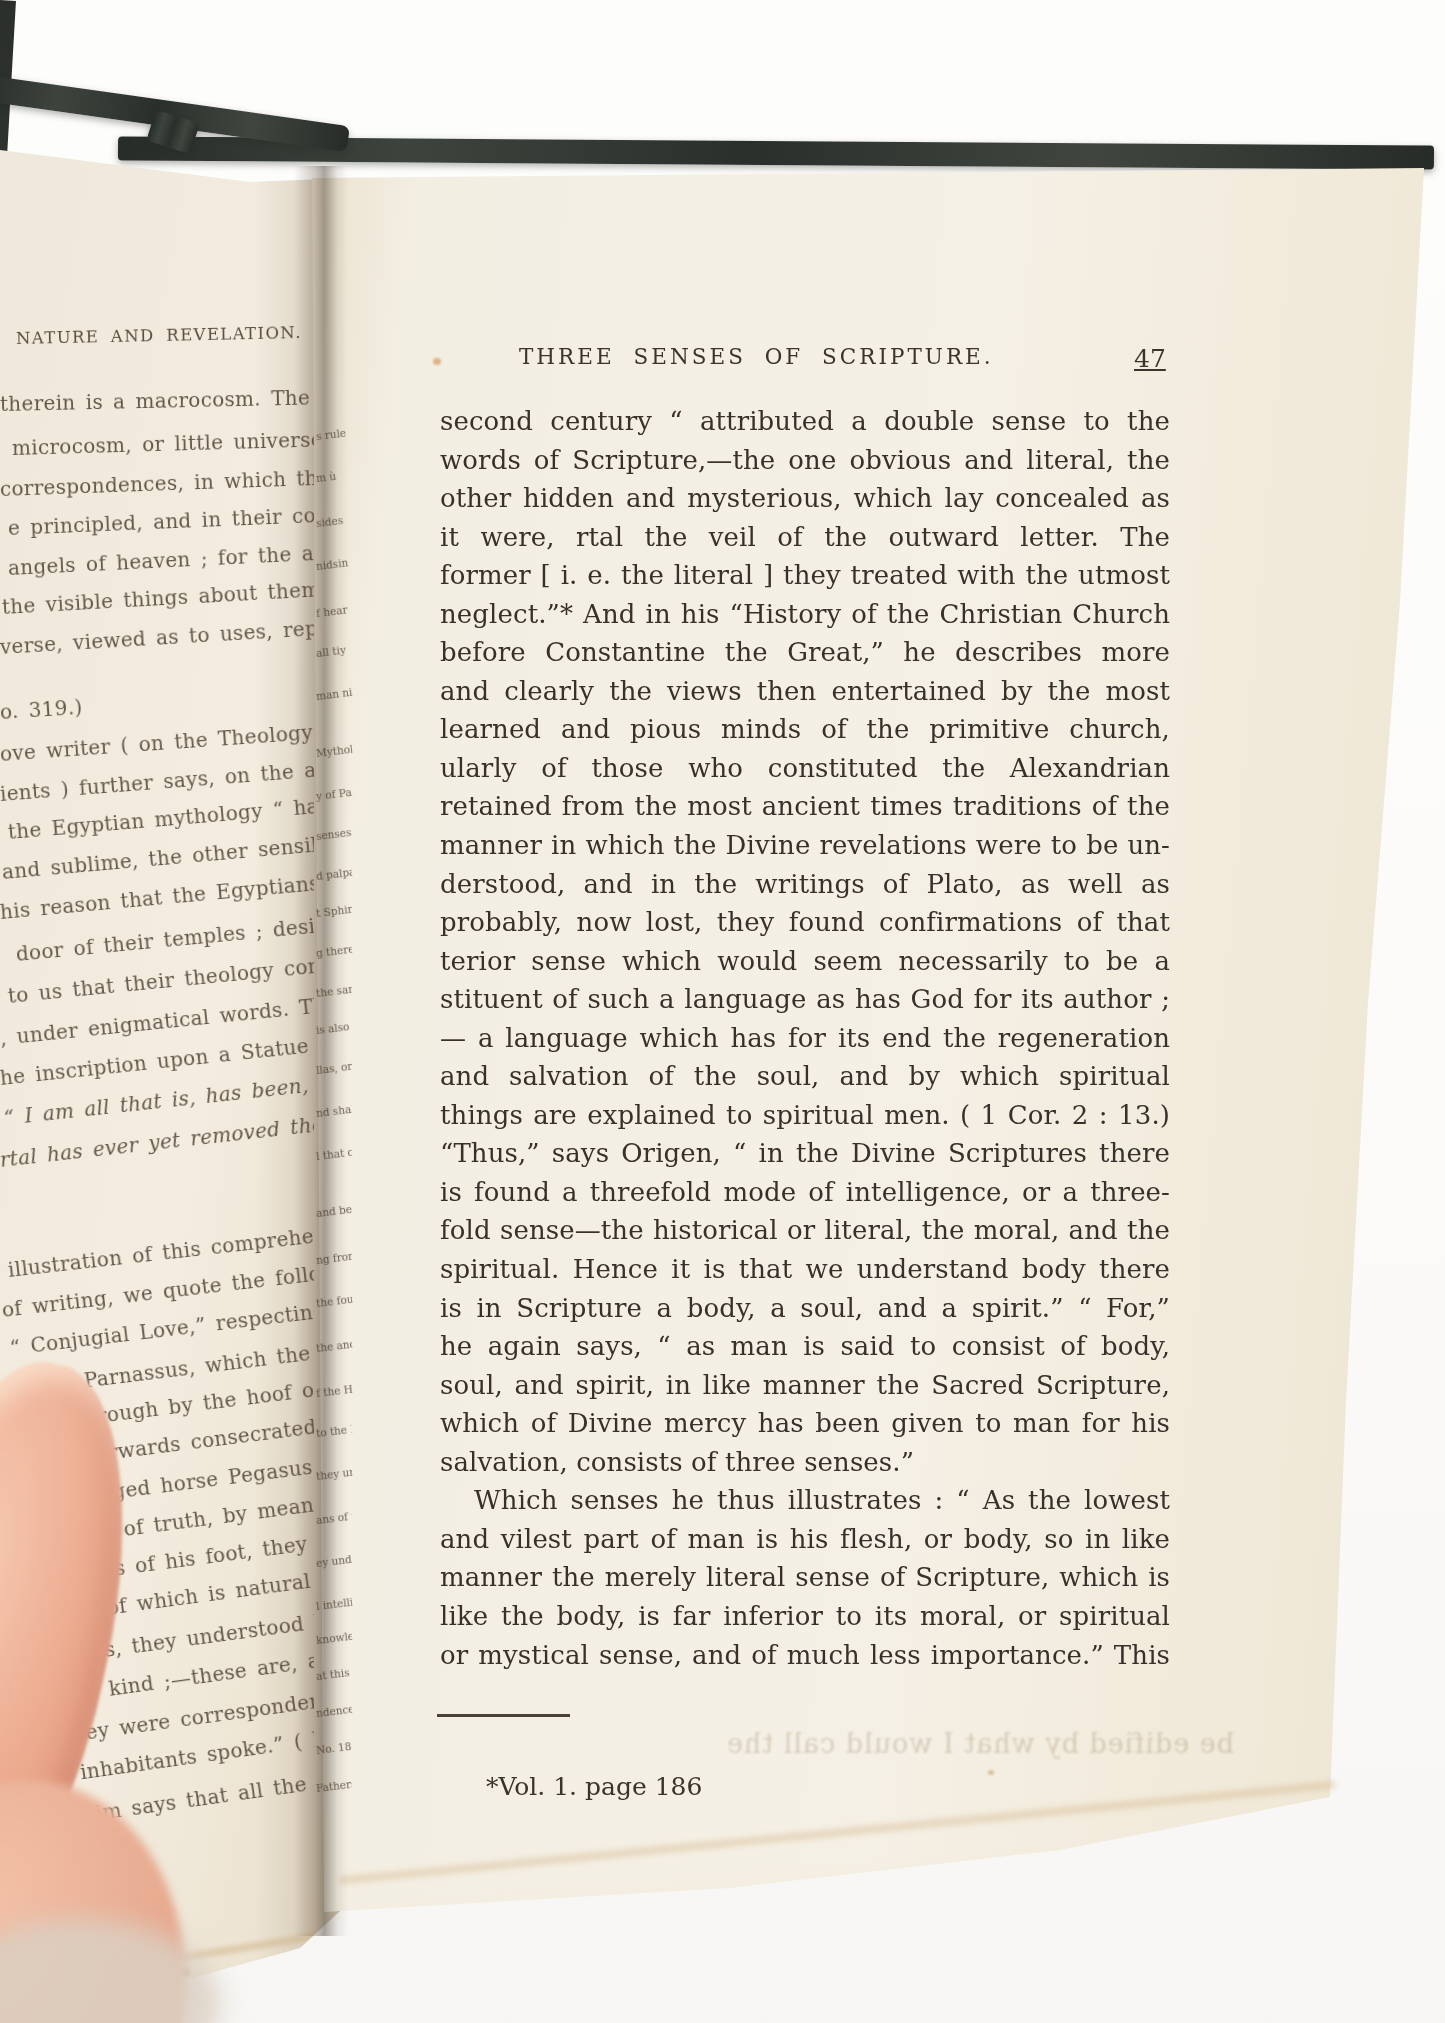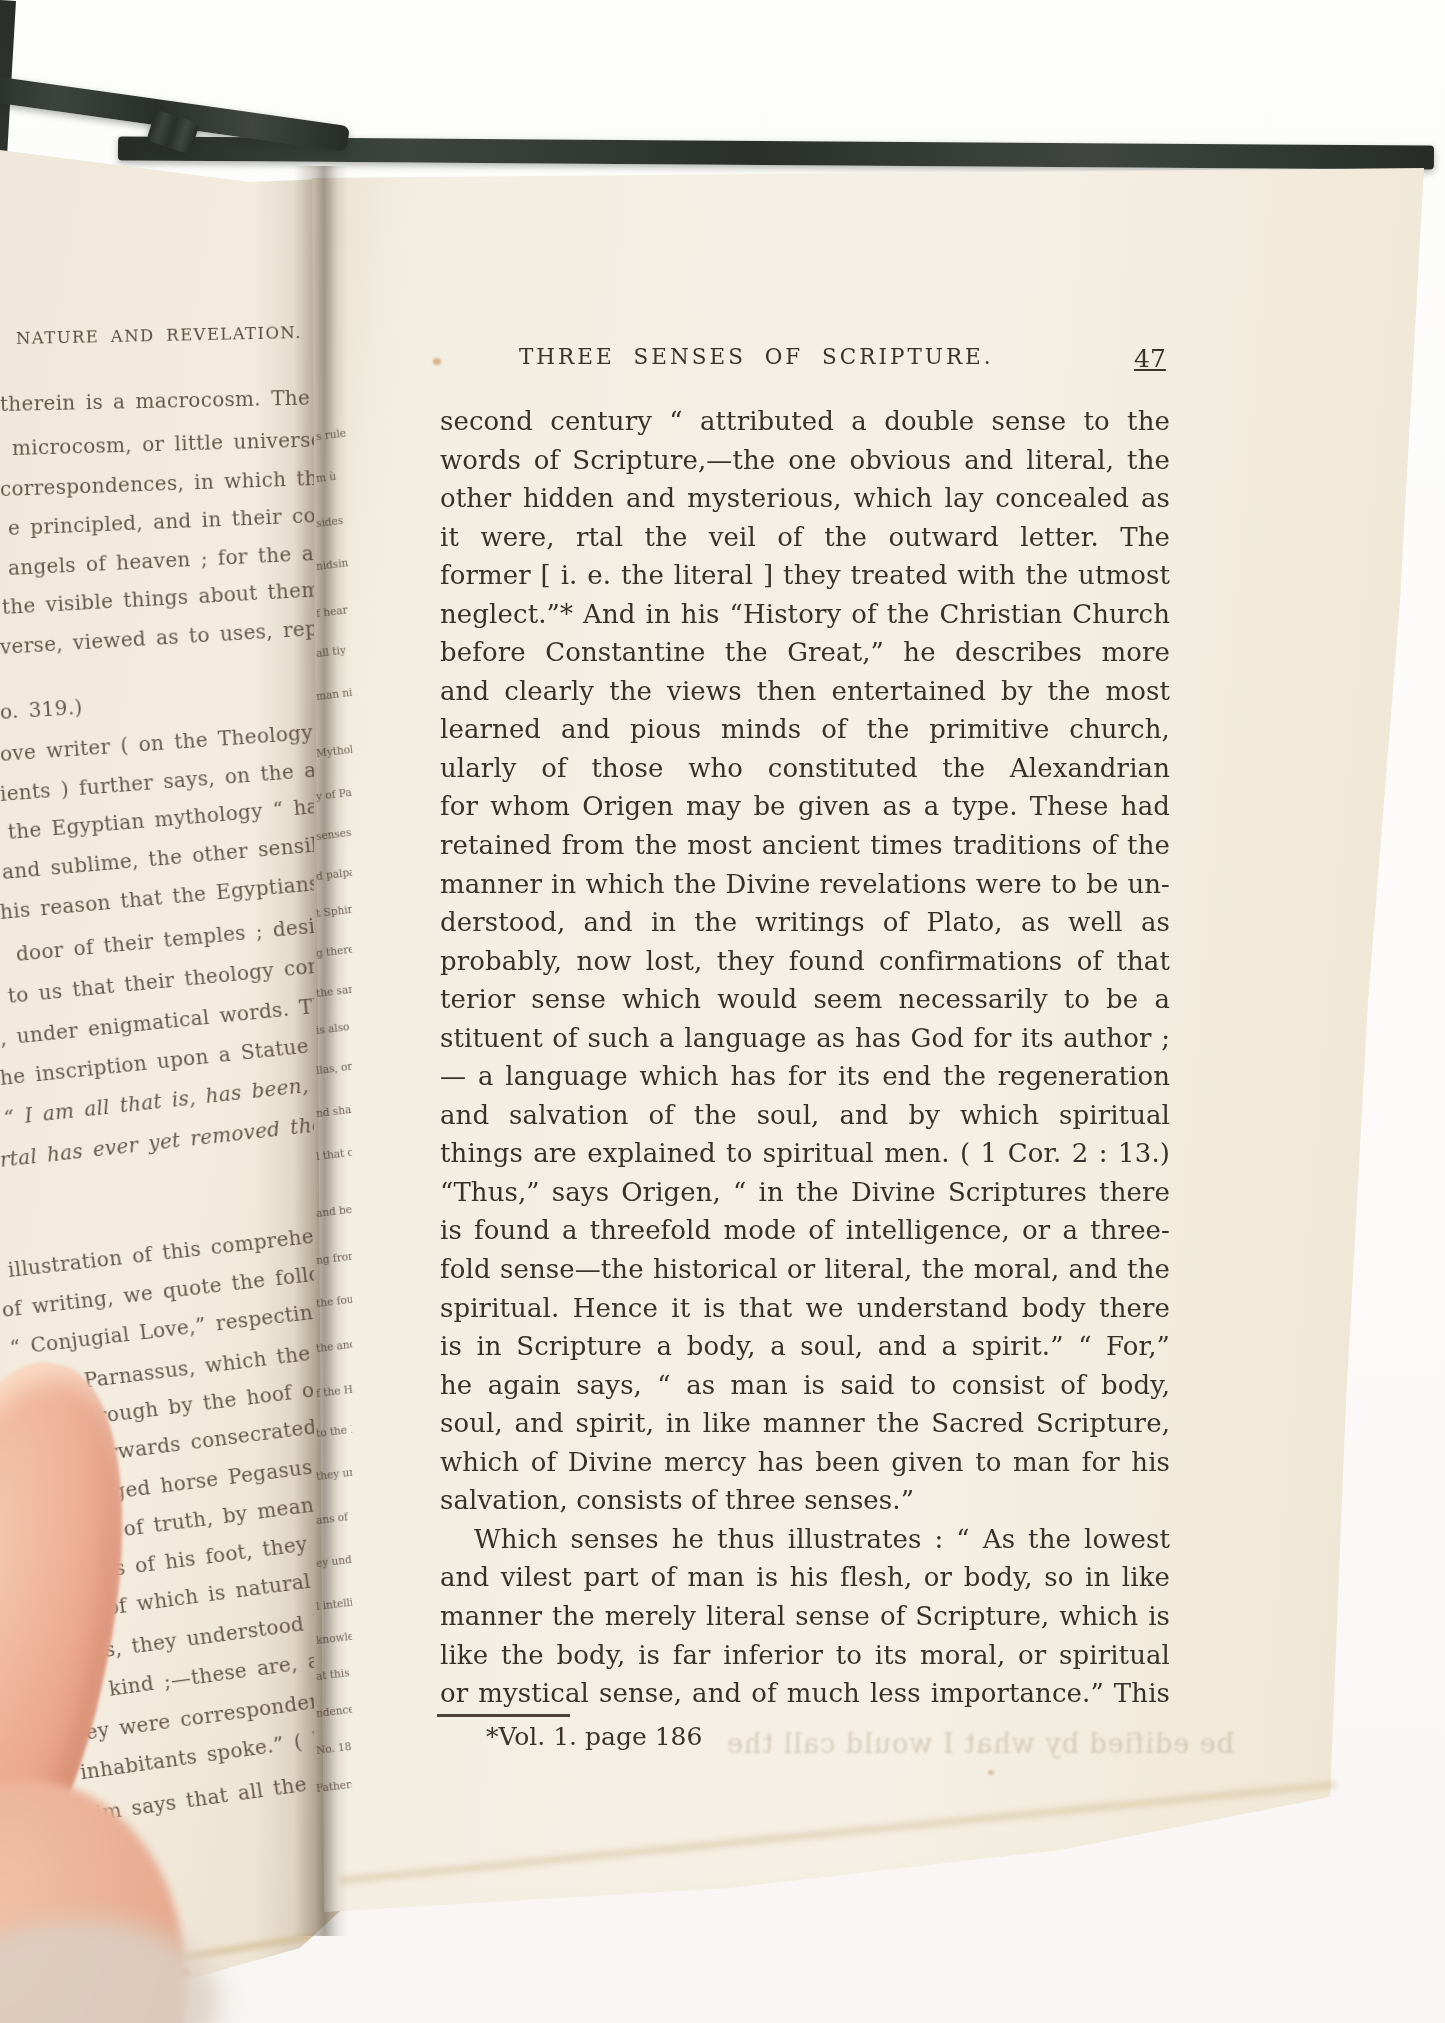--- a/index.html
+++ b/index.html
@@ -44,21 +44,21 @@
        linear-gradient(95deg,#e9dfcc 0%,#f3eee2 9%,#f5f0e5 55%,#f0e8d7 88%,#e9dfca 100%);}
   #right-header{position:absolute;left:219px;top:192px;font-size:21.5px;letter-spacing:3px;word-spacing:9px;
         color:#3b342c;white-space:nowrap;}
   #page-number{position:absolute;left:834px;top:192px;font-size:25px;color:#3b342c;text-decoration:underline;}
   #right-body{position:absolute;left:140px;top:250px;width:730px;}
   .bline{height:38.55px;line-height:38.55px;font-size:26px;color:#38312b;
          text-align:justify;text-align-last:justify;overflow:hidden;letter-spacing:.1px;}
   .bline.noj{text-align-last:left;}
   .bline.ind{padding-left:34px;}
   #footnote-rule{position:absolute;left:137px;top:1562px;width:133px;height:3px;background:#4a4138;}
-  #footnote{position:absolute;left:186px;top:1570px;font-size:25px;color:#3b332b;white-space:nowrap;}
+  #footnote{position:absolute;left:186px;top:1620px;font-size:25px;color:#3b332b;white-space:nowrap;}
   #ghost-line{position:absolute;left:400px;top:1576px;width:560px;font-size:27px;
         color:rgba(145,122,88,.30);transform:scaleX(-1);filter:blur(1.3px);
         text-align:center;letter-spacing:1px;white-space:nowrap;}
   #right-stain-edge{position:absolute;left:40px;top:1724px;width:1000px;height:9px;transform:rotate(-5.5deg);
         transform-origin:left center;background:rgba(205,175,125,.32);filter:blur(2.5px);}
   
   .thumb-part{position:absolute;}
   #thumb-tip{left:-115px;top:1358px;width:222px;height:585px;transform:rotate(12deg);border-radius:48%;
       background:radial-gradient(ellipse at 35% 35%,#f5c9b0 0%,#eba98e 55%,#e09478 100%);
       box-shadow:inset 10px 14px 26px rgba(255,232,212,.8),inset -10px -12px 30px rgba(165,80,60,.35);
@@ -173,21 +173,20 @@
         <div class="bline">second century “ attributed a double sense to the</div>
         <div class="bline">words of Scripture,—the one obvious and literal, the</div>
         <div class="bline">other hidden and mysterious, which lay concealed as</div>
         <div class="bline">it were, rtal the veil of the outward letter.  The</div>
         <div class="bline">former [ i. e. the literal ] they treated with the utmost</div>
         <div class="bline">neglect.”*   And in his “History of the Christian Church</div>
         <div class="bline">before Constantine the Great,” he describes more fully</div>
         <div class="bline">and clearly the views then entertained by the most</div>
         <div class="bline">learned and pious minds of the primitive church, partic-</div>
         <div class="bline">ularly of those who constituted the Alexandrian School,</div>
-        <div class="bline">for whom Origen may be given as a type.  These had</div>
         <div class="bline">retained from the most ancient times traditions of the</div>
         <div class="bline">manner in which the Divine revelations were to be un-</div>
         <div class="bline">derstood, and in the writings of Plato, as well as others</div>
         <div class="bline">probably, now lost, they found confirmations of that in-</div>
         <div class="bline">terior sense which would seem necessarily to be a con-</div>
         <div class="bline">stituent of such a language as has God for its author ;</div>
         <div class="bline">— a language which has for its end the regeneration</div>
         <div class="bline">and salvation of the soul, and by which spiritual</div>
         <div class="bline">things are explained to spiritual men.  ( 1 Cor. 2 : 13.)</div>
         <div class="bline">“Thus,” says Origen, “ in the Divine Scriptures there</div>

